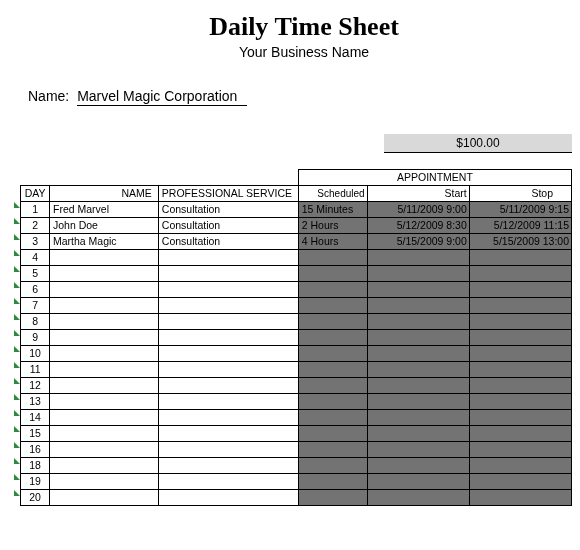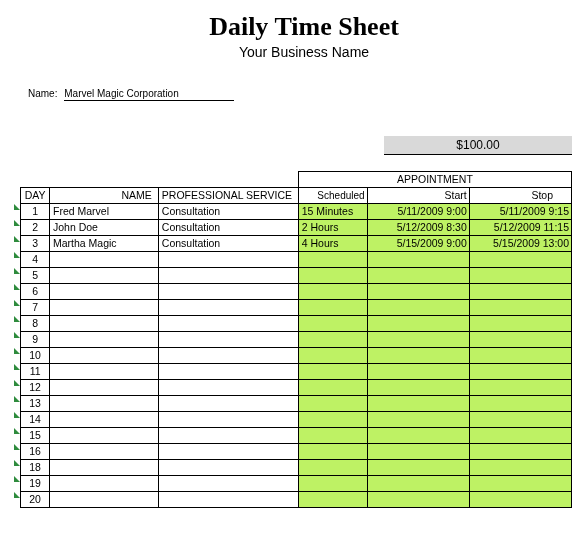--- a/index.html
+++ b/index.html
@@ -26,34 +26,34 @@
     margin: 0;
   }
   .subtitle {
     font-family: Arial, sans-serif;
     font-size: 14px;
     font-weight: normal;
     margin-top: 2px;
   }
   .name-row {
     margin: 28px 0 0 28px;
-    font-size: 10px;
+    font-size: 14px;
   }
   .name-label {
     display: inline-block;
     margin-right: 4px;
   }
   .name-value {
     display: inline-block;
     border-bottom: 1px solid #000;
     min-width: 170px;
     padding-bottom: 1px;
   }
   .rate-block {
-    margin: 35px 0 0 0;
+    margin: 28px 0 0 0;
     padding-right: 8px;
   }
   .rate-amount-wrap {
     display: flex;
     justify-content: flex-end;
   }
   .rate-amount {
     background: #d9d9d9;
     border-bottom: 1px solid #000;
     width: 188px;
@@ -120,21 +120,21 @@
     position: absolute;
     left: 0;
     top: 0;
     width: 0;
     height: 0;
     border-style: solid;
     border-width: 6px 0 0 6px;
     border-color: transparent transparent transparent #2e8b3d;
   }
   .day-col { text-align: center; }
-  .shaded { background: #bef264; }
+  .shaded { background: #737373; }
   .appt-cell { text-align: right; padding-right: 2px; }
   .sched-cell { text-align: left; }
 </style>
 </head>
 <body>
 
 <div class="header">
   <div class="title">Daily Time Sheet</div>
   <div class="subtitle">Your Business Name</div>
 </div>

